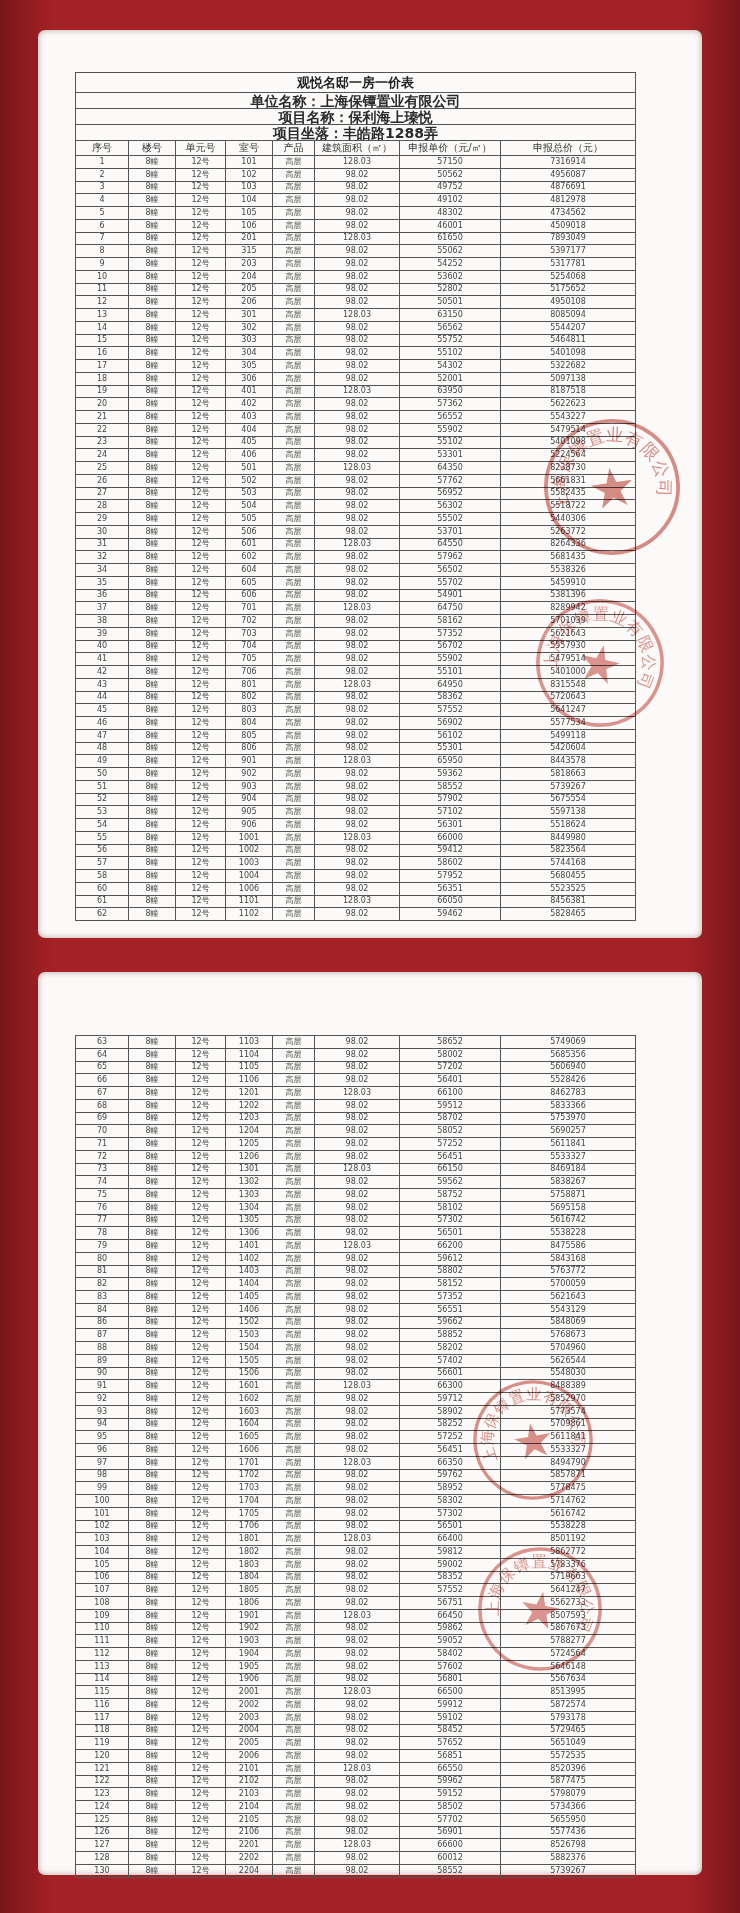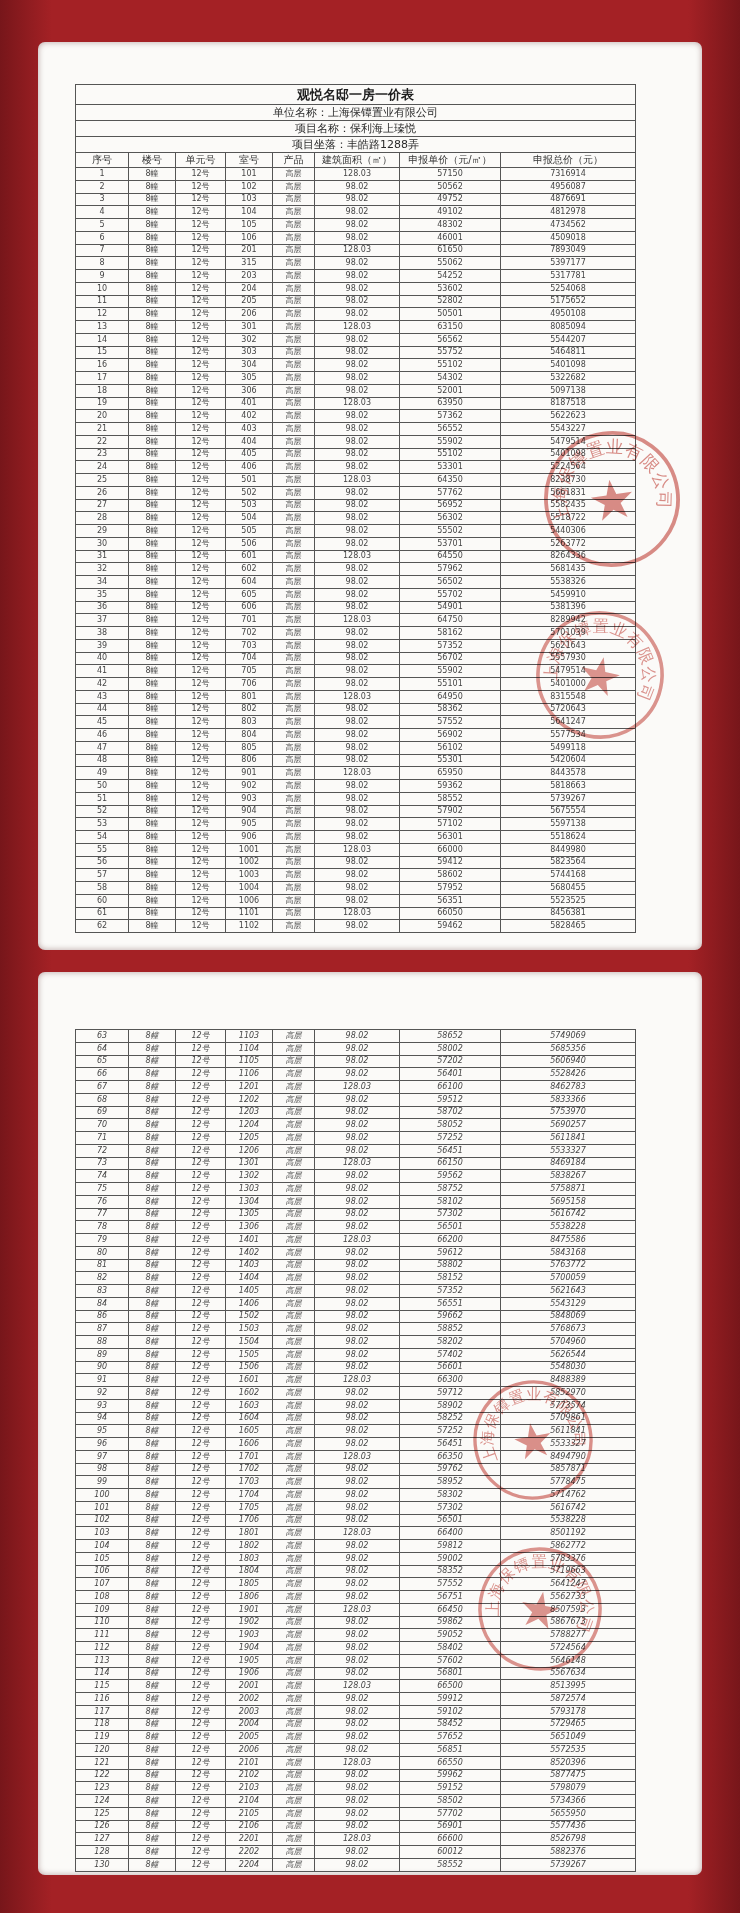--- a/index.html
+++ b/index.html
@@ -5,33 +5,33 @@
   html,body{margin:0;padding:0;}
   body{
     width:740px;height:1913px;position:relative;overflow:hidden;
     background:linear-gradient(90deg,#77161a 0%,#a42125 7%,#a42125 93%,#77161a 100%);
     font-family:"DejaVu Sans",sans-serif;
   }
   .page{
     position:absolute;left:38px;width:664px;background:#fbfaf8;border-radius:7px;
     box-shadow:0 0 6px rgba(60,0,0,.35) inset;
   }
-  #page1{top:42px;height:908px;}
+  #page1{top:30px;height:908px;}
   #page2{top:972px;height:903px;}
   table.price-table{
     border-collapse:collapse;table-layout:fixed;position:absolute;left:37px;top:42px;width:560px;
   }
-  #page2 table.price-table{top:57px;font-style:italic;}
+  #page2 table.price-table{top:63px;}
   .price-table td{
     border:1px solid #555;padding:0;text-align:center;vertical-align:middle;
     font-size:8px;line-height:1;height:11.75px;color:#454545;
     white-space:nowrap;overflow:hidden;
   }
   .price-table td.t-title{font-size:13px;font-weight:bold;color:#1e1e1e;height:19px;}
-  .price-table td.t-info{font-size:11px;font-weight:normal;color:#2a2a2a;height:15px;}
+  .price-table td.t-info{font-size:14px;font-weight:bold;color:#2a2a2a;height:15px;}
   .price-table td.t-colhead{font-size:10px;color:#333;height:14px;}
   .stamp{position:absolute;pointer-events:none;filter:blur(.45px);mix-blend-mode:multiply;}
 </style>
 <title>观悦名邸一房一价表</title></head>
 <body>
 
 <div class="page" id="page1">
   <table class="price-table">
     <colgroup>
       <col style="width:53px">

